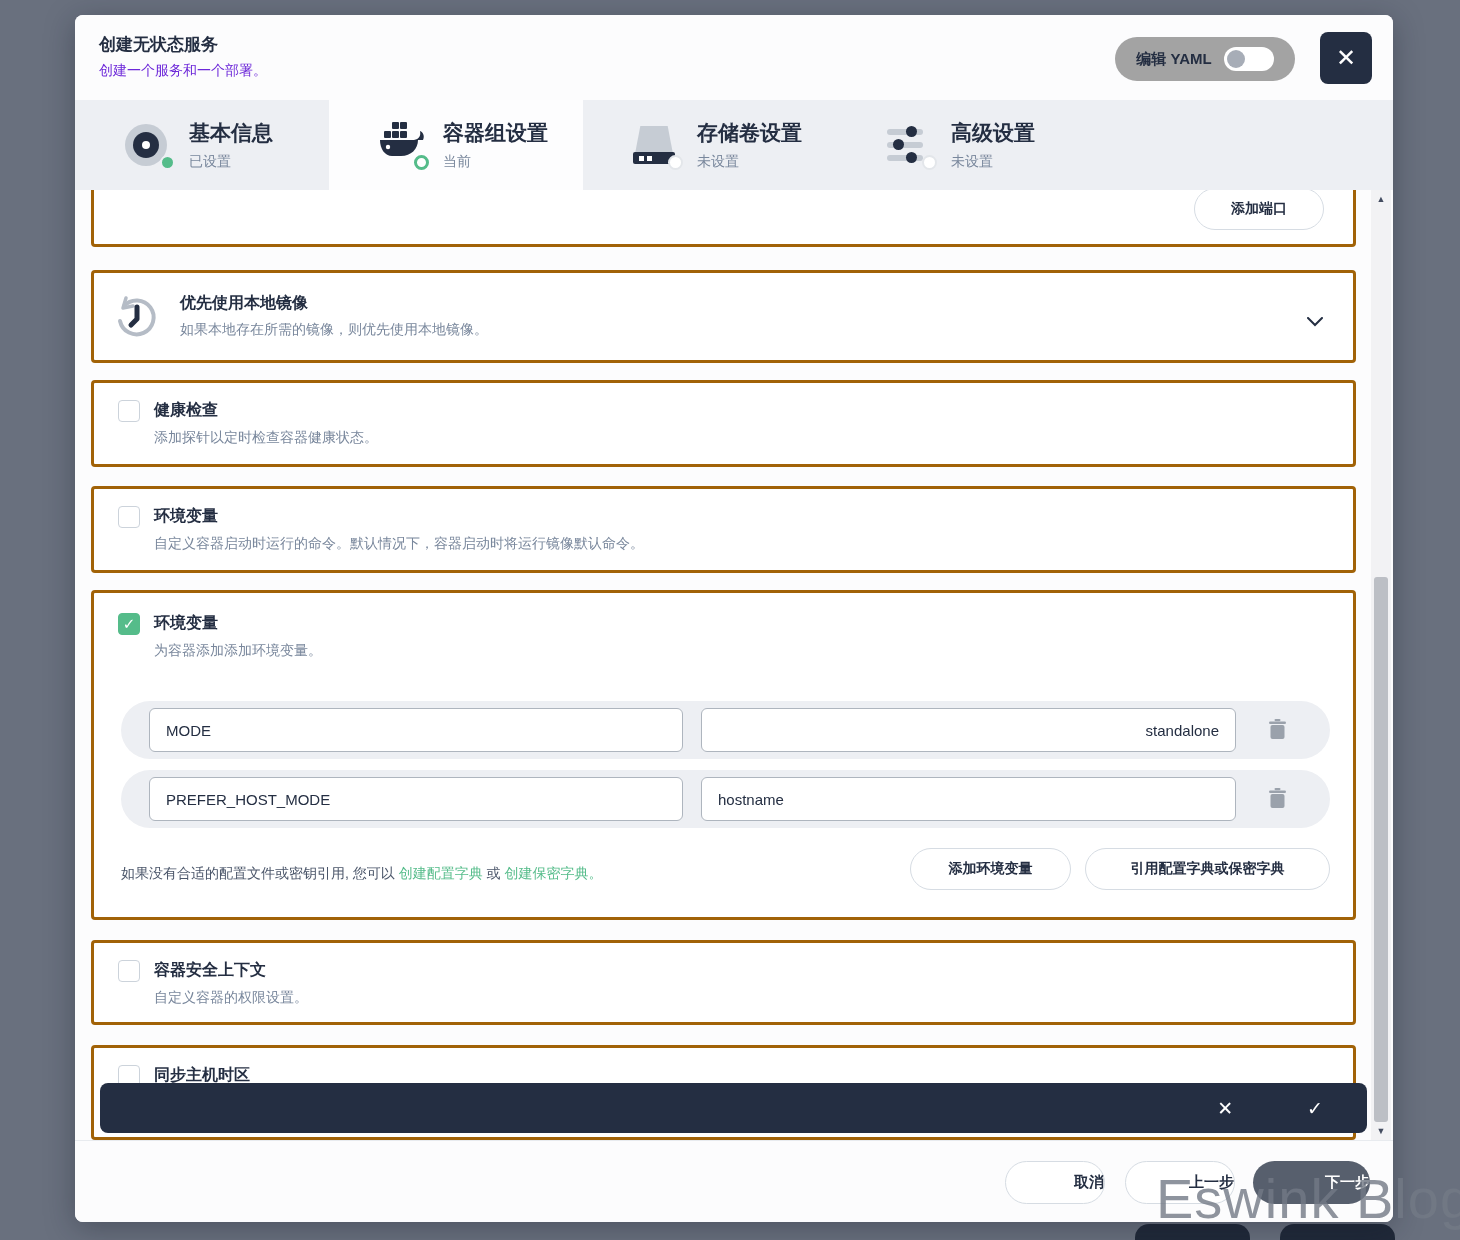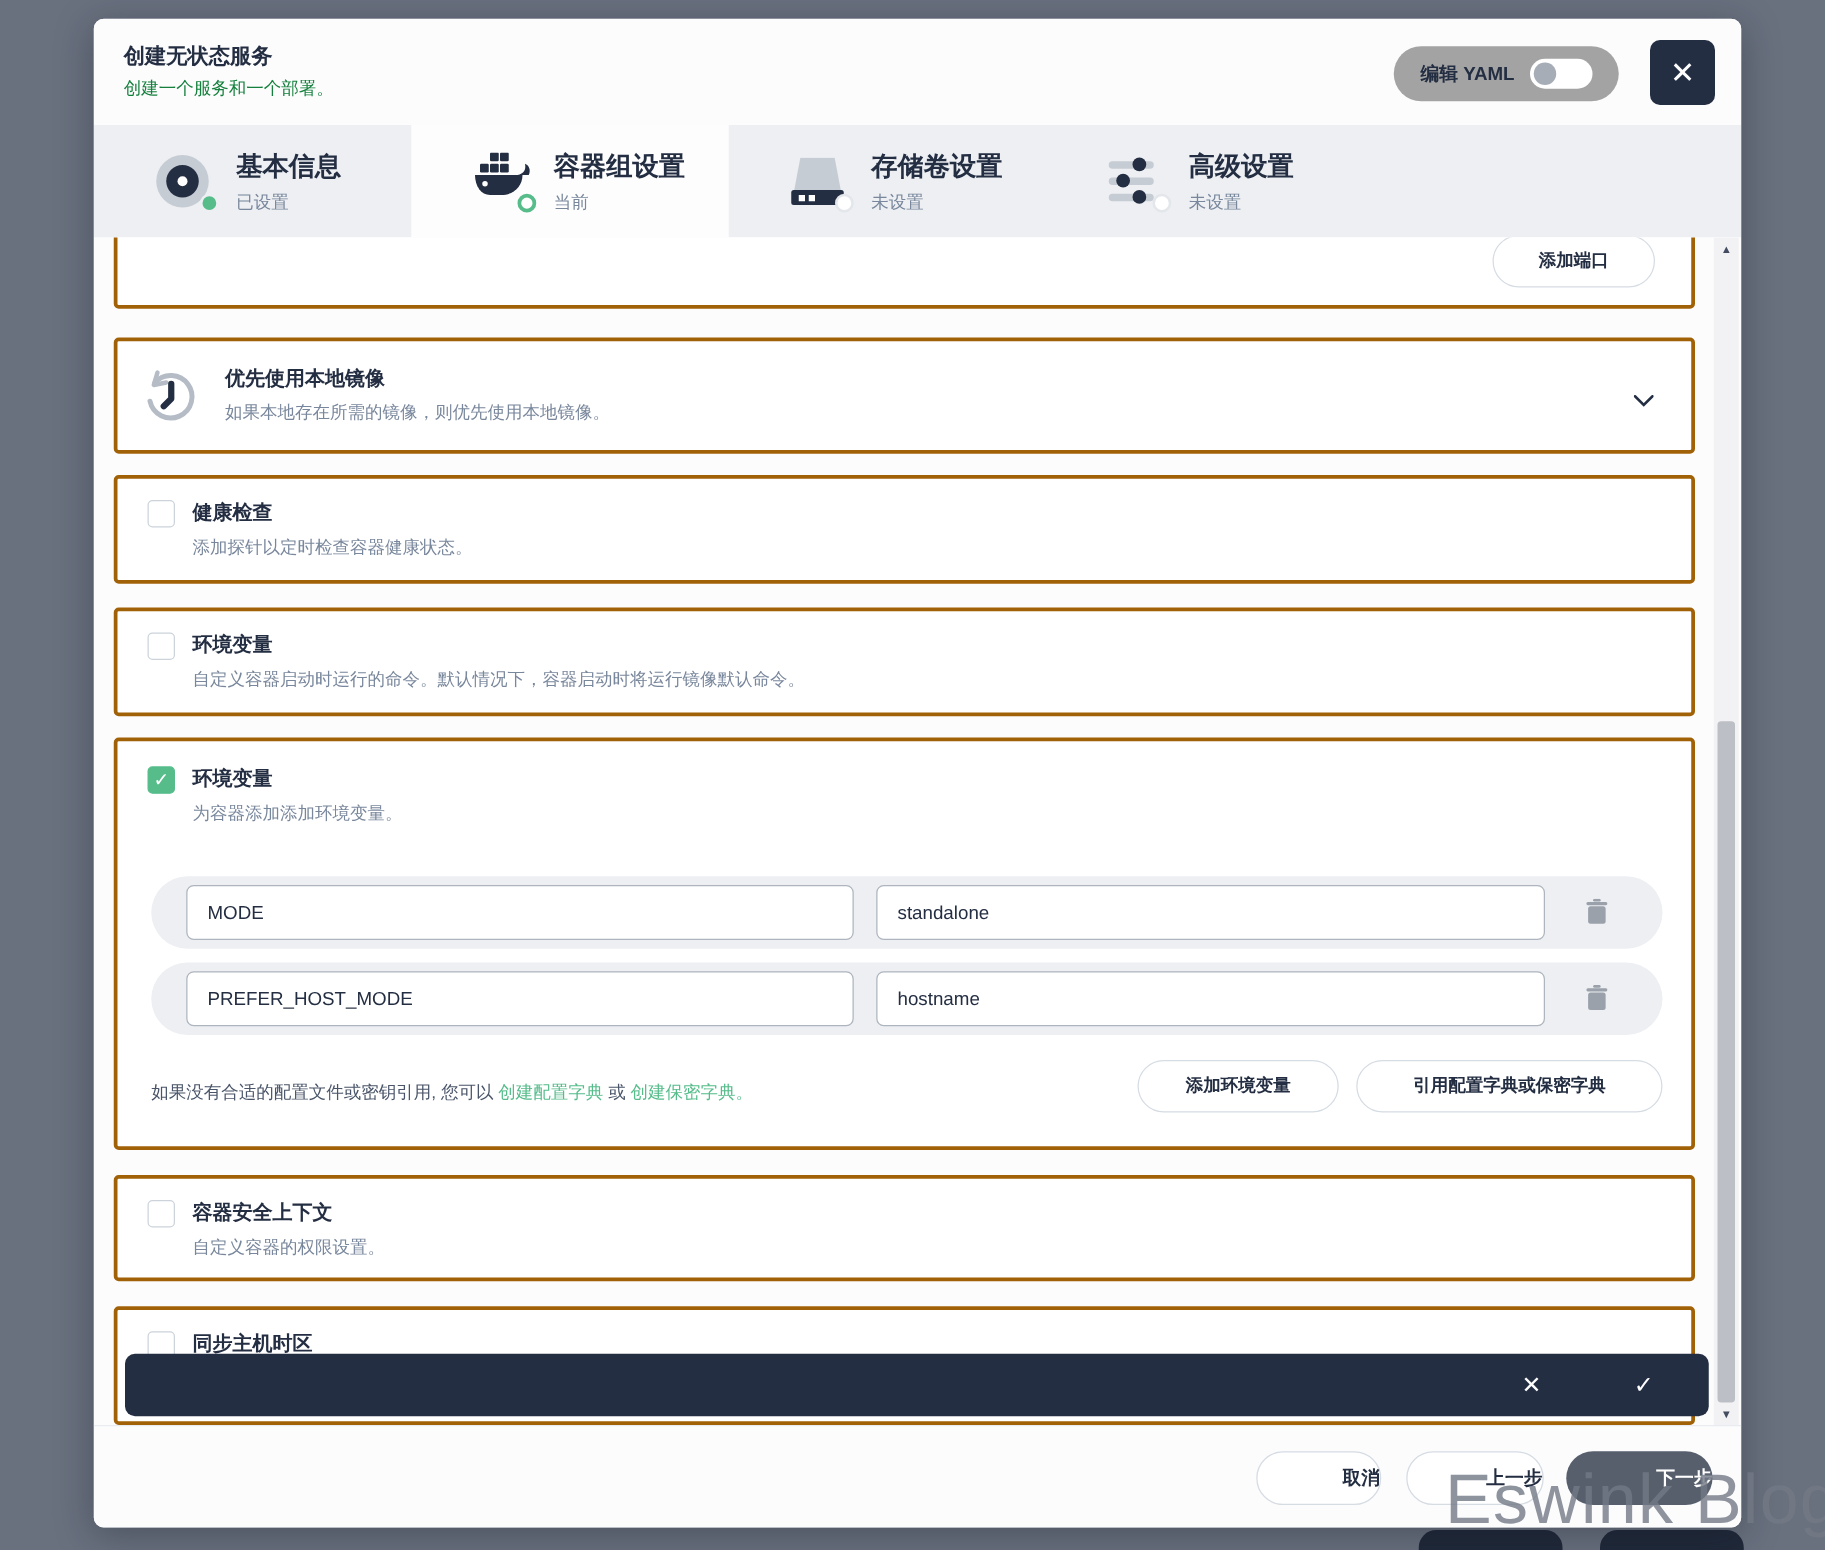--- a/index.html
+++ b/index.html
@@ -13,21 +13,21 @@
   }
   
   .modal {
     position:absolute; left:75px; top:15px; width:1318px; height:1207px;
     background:#fcfcfd; border-radius:8px; box-shadow:0 6px 30px rgba(20,26,40,.35);
     z-index:2; overflow:hidden;
   }
   
   .m-header { position:absolute; left:0; top:0; width:100%; height:85px; background:#fcfcfd; }
   .m-title { position:absolute; left:24px; top:18px; font-size:17px; font-weight:bold; }
-  .m-subtitle { position:absolute; left:24px; top:47px; font-size:14px; color:#15803d; }
+  .m-subtitle { position:absolute; left:24px; top:47px; font-size:14px; color:#6d28d9; }
   .yaml-toggle {
     position:absolute; left:1040px; top:22px; width:180px; height:44px;
     background:#a3a3a3; border-radius:22px; display:flex; align-items:center;
     justify-content:center; gap:12px; cursor:pointer;
   }
   .yaml-toggle .lbl { font-size:15px; font-weight:bold; }
   .switch { position:relative; width:50px; height:24px; background:#ffffff; border-radius:12px; }
   .switch .knob { position:absolute; left:3px; top:3px; width:18px; height:18px; border-radius:50%; background:#a7adb7; }
   .close-btn {
     position:absolute; left:1245px; top:17px; width:52px; height:52px;
@@ -228,21 +228,21 @@
 
     <div class="card" style="top:400px; height:330px;">
       <div class="checkbox checked" style="left:24px; top:20px;">
         <span>✓</span>
       </div>
       <div class="card-title" style="position:absolute; left:60px; top:20px;">环境变量</div>
       <div class="card-sub" style="position:absolute; left:60px; top:49px;">为容器添加添加环境变量。</div>
 
       <div class="env-row" style="top:108px;">
         <input class="env-input" style="left: 28px; width: 534px;" value="MODE">
-        <input class="env-input" style="left: 580px; width: 535px;" value="standalone">
+        <input class="env-input" style="left: 580px; width: 535px; text-align: right;" value="standalone">
         <span class="trash" style="left:1148px;">
           <svg width="17" height="21" viewBox="0 0 17 21" fill="#9aa1ab">
             <rect x="1.5" y="6" width="14" height="14" rx="2"></rect>
             <rect x="0" y="2.5" width="17" height="2.6" rx="1.3"></rect>
             <rect x="5.5" y="0" width="6" height="2.2" rx="1.1"></rect>
           </svg>
         </span>
       </div>
       <div class="env-row" style="top:177px;">
         <input class="env-input" style="left: 28px; width: 534px;" value="PREFER_HOST_MODE">

